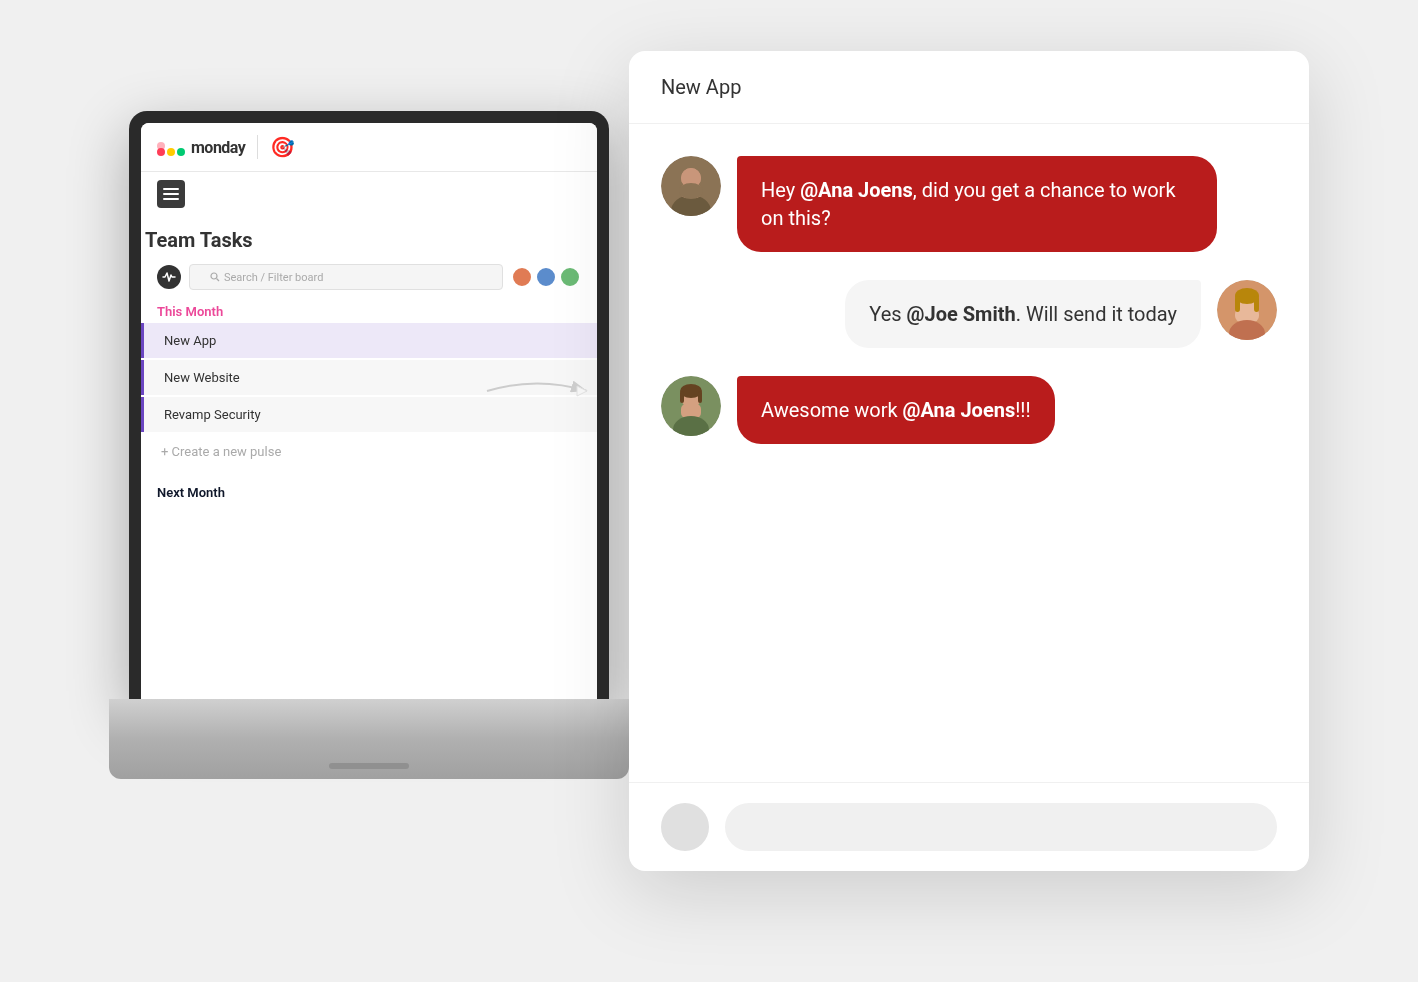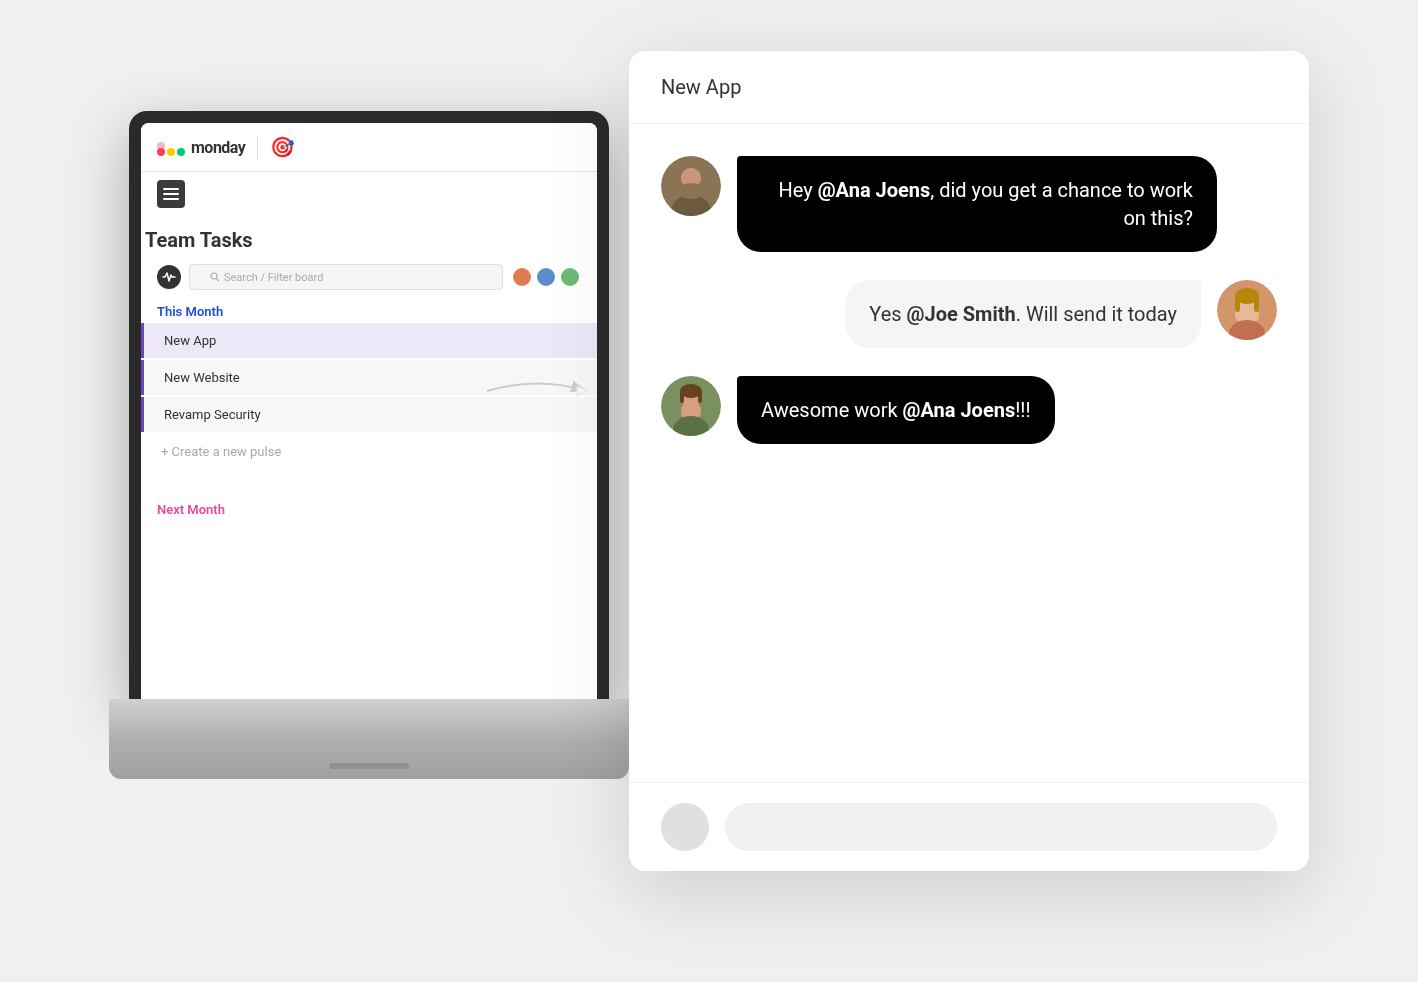--- a/index.html
+++ b/index.html
@@ -185,22 +185,22 @@
     .group-section {
       padding: 0 0 8px 0;
     }
 
     .group-label {
       font-size: 13px;
       font-weight: 600;
       padding: 8px 16px 4px;
     }
 
-    .group-label.purple { color: #1d4ed8; }
-    .group-label.yellow { color: #ec4899; margin-top: 17px; }
+    .group-label.purple { color: #ec4899; }
+    .group-label.yellow { color: #0f172a; }
 
     .pulse-item {
       display: flex;
       align-items: center;
       padding: 10px 16px 10px 20px;
       border-left: 3px solid transparent;
       background: #f7f7f7;
       margin-bottom: 2px;
       cursor: pointer;
     }
@@ -283,24 +283,23 @@
 
     .bubble {
       max-width: 480px;
       padding: 20px 24px;
       border-radius: 24px;
       font-size: 20px;
       line-height: 1.4;
     }
 
     .bubble.green {
-      background: #000000;
+      background: #b91c1c;
       color: #fff;
       border-top-left-radius: 4px;
-      text-align: right;
     }
 
     .bubble.white {
       background: #f5f5f5;
       color: #333;
       border-top-right-radius: 4px;
     }
 
     .mention {
       font-weight: 700;

